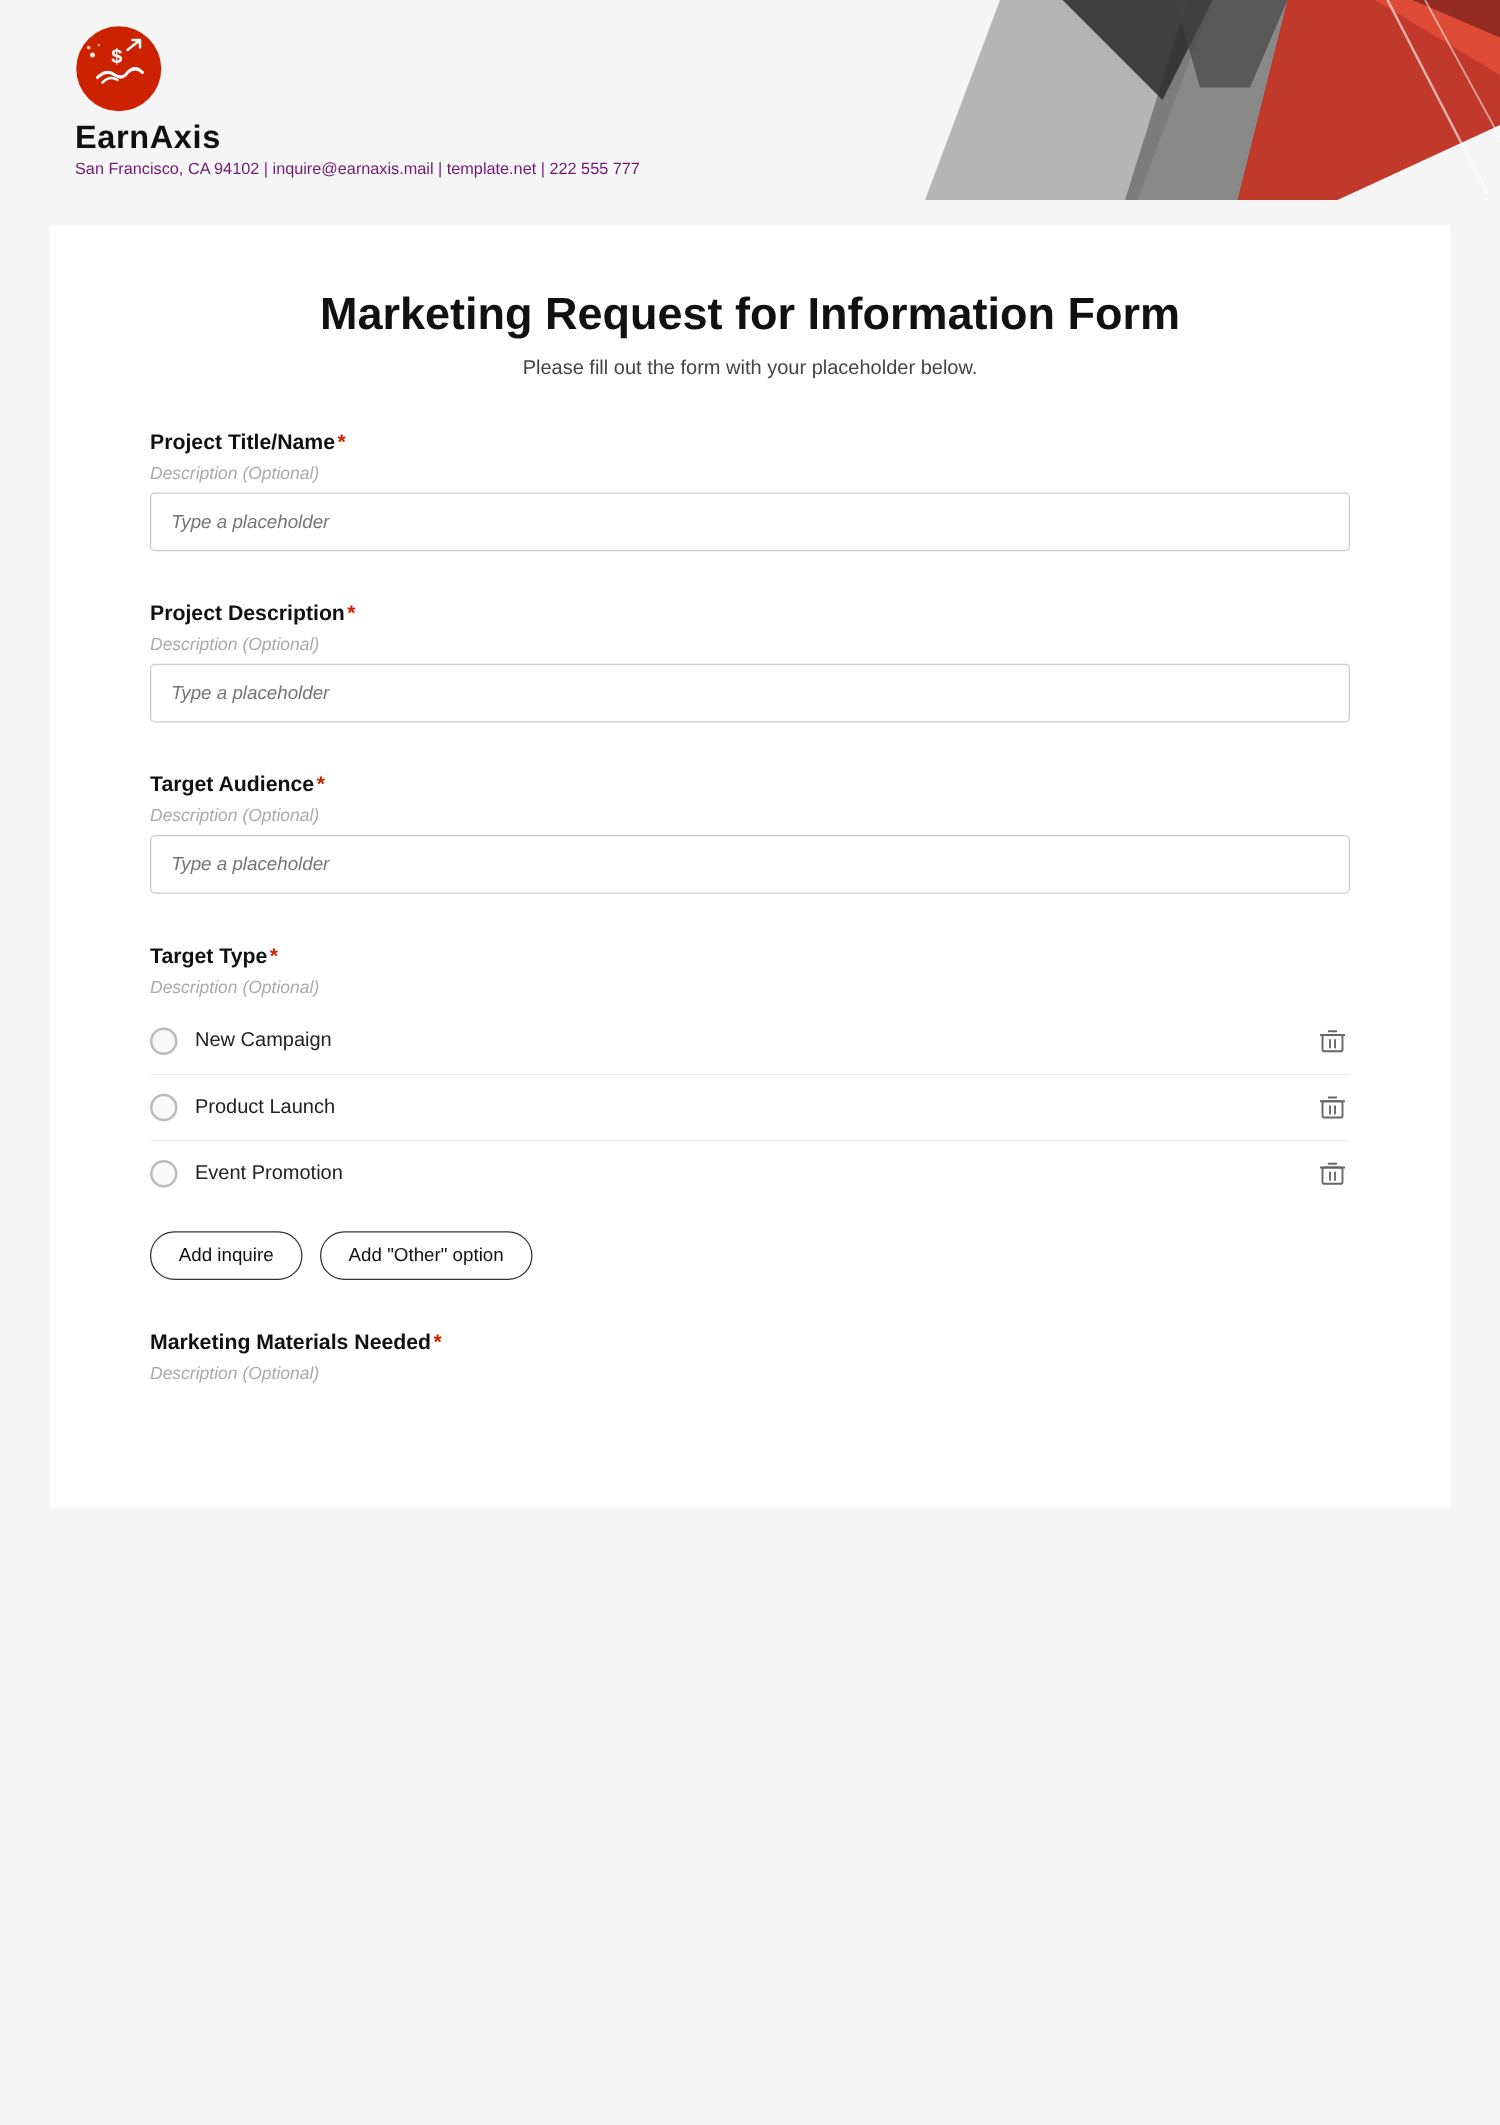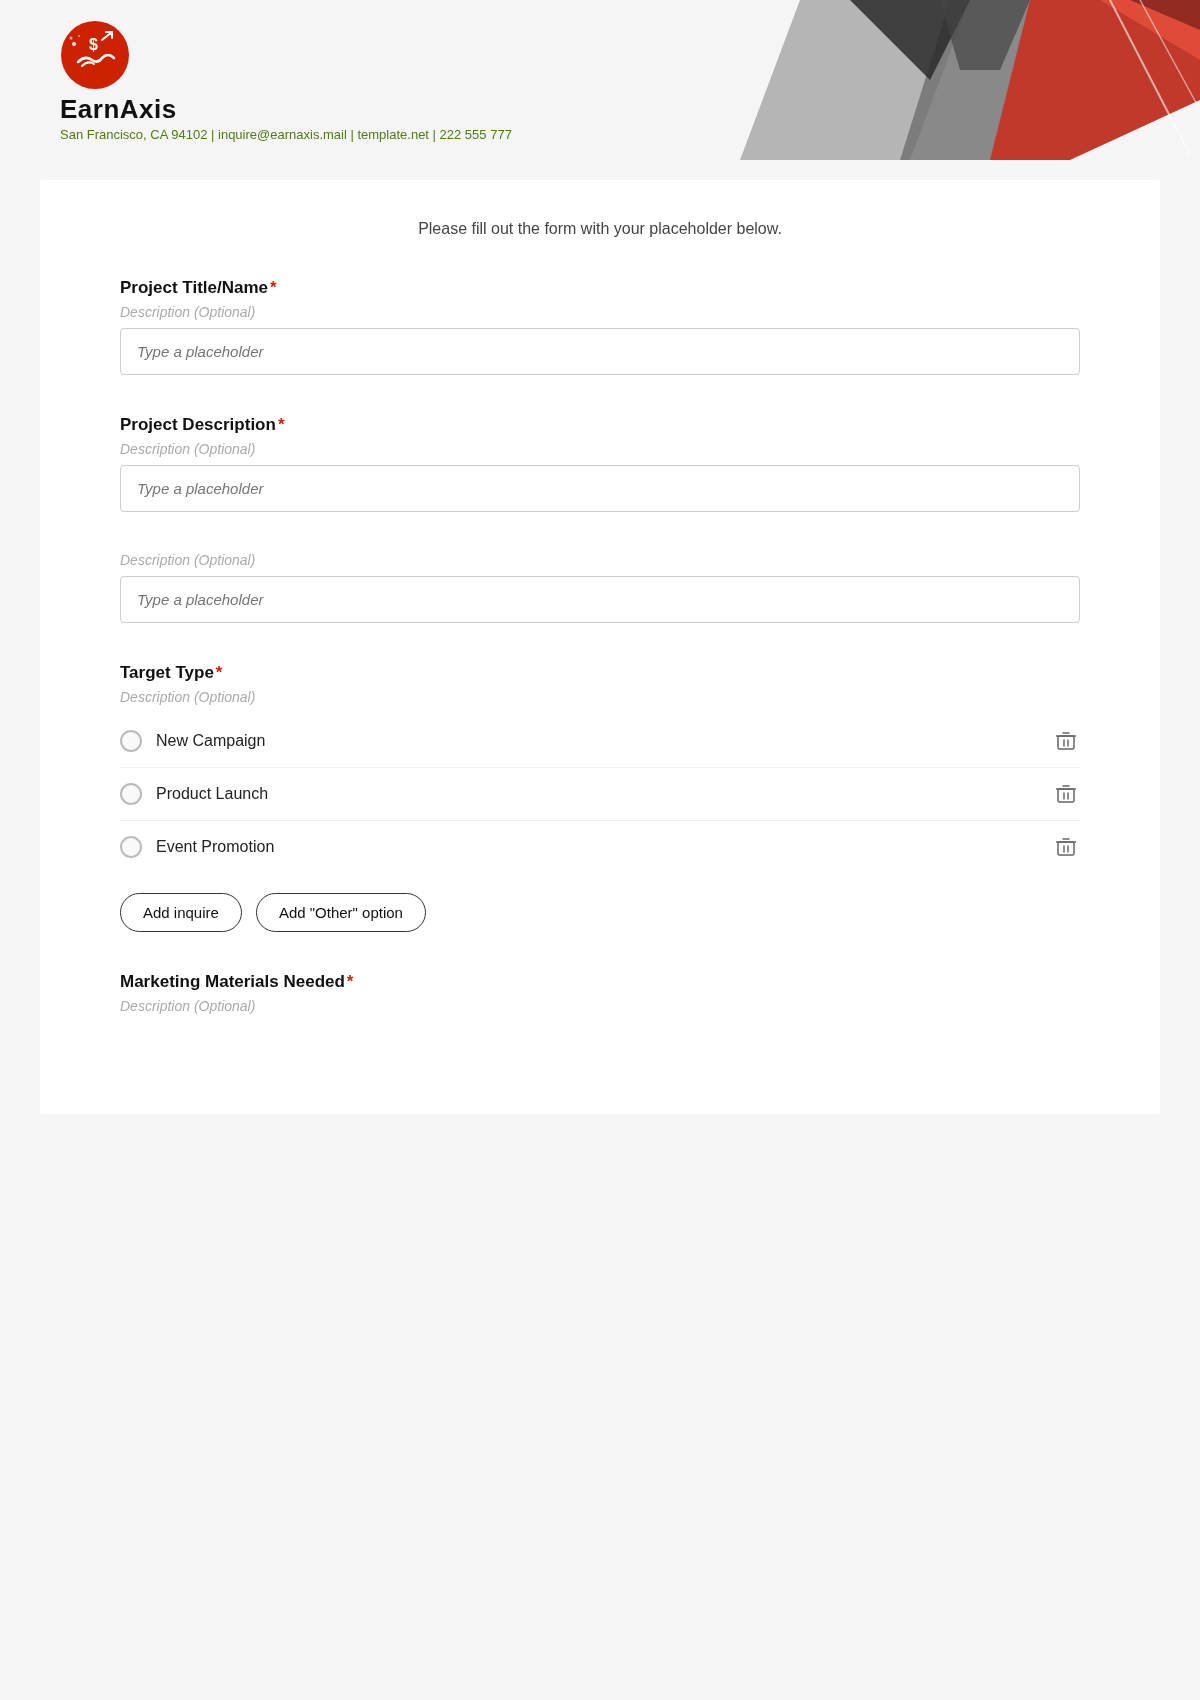--- a/index.html
+++ b/index.html
@@ -45,21 +45,21 @@
 
     .brand-name {
       font-size: 26px;
       font-weight: 900;
       color: #111;
       letter-spacing: 0.5px;
     }
 
     .brand-contact {
       font-size: 13px;
-      color: #4d7c0f;
+      color: #701a75;
       margin-top: 2px;
     }
 
     
     .main-content {
       background: #ffffff;
       margin: 0 40px;
       padding: 40px 80px 60px 80px;
       border-radius: 2px;
     }
@@ -230,39 +230,43 @@
         <path d="M42 20 L52 12 M52 12 L52 18 M52 12 L46 12" stroke="white" stroke-width="2" fill="none" stroke-linecap="round" stroke-linejoin="round"></path>
       </svg>
 
       <span class="brand-name">EarnAxis</span>
       <span class="brand-contact">San Francisco, CA 94102 | inquire@earnaxis.mail | template.net | 222 555 777</span>
     </div>
   </div>
 
   <div class="main-content">
 
+    <h1 class="form-title">Marketing Request for Information Form</h1>
     <p class="form-subtitle">Please fill out the form with your placeholder below.</p>
 
     <div class="form-section">
       <div class="field-label">
         <span>Project Title/Name</span><span class="required-star">*</span>
       </div>
       <div class="field-description">Description (Optional)</div>
       <input type="text" class="text-input" placeholder="Type a placeholder" style="">
     </div>
 
     <div class="form-section">
       <div class="field-label">
         <span>Project Description</span><span class="required-star">*</span>
       </div>
       <div class="field-description">Description (Optional)</div>
       <input type="text" class="text-input" placeholder="Type a placeholder" style="">
     </div>
 
     <div class="form-section">
+      <div class="field-label">
+        <span>Target Audience</span><span class="required-star">*</span>
+      </div>
       <div class="field-description">Description (Optional)</div>
       <input type="text" class="text-input" placeholder="Type a placeholder" style="">
     </div>
 
     <div class="form-section">
       <div class="field-label">
         <span>Target Type</span><span class="required-star">*</span>
       </div>
       <div class="field-description">Description (Optional)</div>
 

